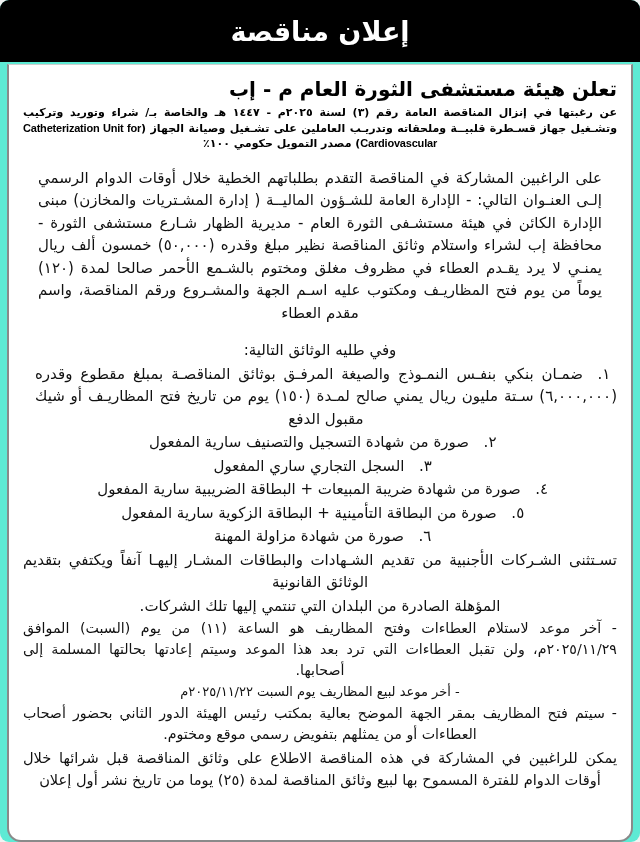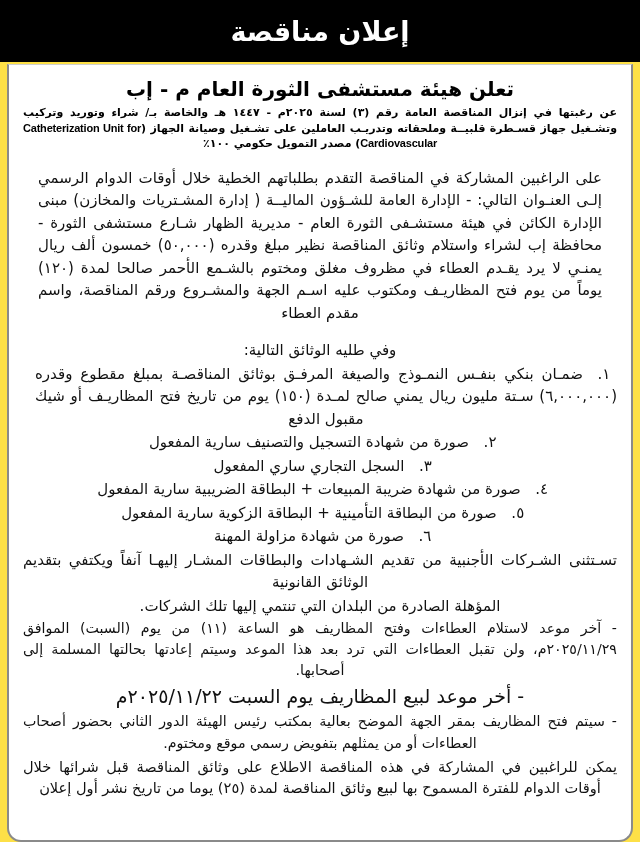--- a/index.html
+++ b/index.html
@@ -12,23 +12,24 @@
     height: 842px;
     overflow: hidden;
     font-family: "DejaVu Sans", "Liberation Sans", sans-serif;
     background: #f2f2f2;
   }
 
   .page {
     position: relative;
     width: 640px;
     height: 842px;
-    background: #fde047;
+    background: #5eead4;
     box-sizing: border-box;
     overflow: hidden;
+    border-radius: 9px;
   }
 
   
   .banner {
     width: 640px;
     height: 62px;
     background: #000000;
     display: flex;
     align-items: center;
     justify-content: center;
@@ -63,21 +64,21 @@
     direction: rtl;
     text-align: center;
     overflow: hidden;
   }
 
   
   .org-line {
     font-size: 20px;
     font-weight: bold;
     line-height: 1.25;
-    text-align: center;
+    text-align: right;
     direction: rtl;
     margin: 4px 0 3px 0;
     color: #000;
   }
 
   .intro {
     font-size: 11px;
     font-weight: bold;
     line-height: 1.42;
     text-align: justify;
@@ -162,21 +163,21 @@
     direction: rtl;
     text-align: justify;
     text-align-last: center;
     color: #111;
     margin: 1px 0 0 0;
     letter-spacing: -0.3px;
   }
   .dash-para.center-only {
     text-align: center;
     text-align-last: center;
-    font-size: 19px;
+    font-size: 13px;
     letter-spacing: -0.1px;
   }
 
   .final-para {
     font-size: 14.6px;
     line-height: 1.5;
     direction: rtl;
     text-align: justify;
     text-align-last: center;
     color: #111;

